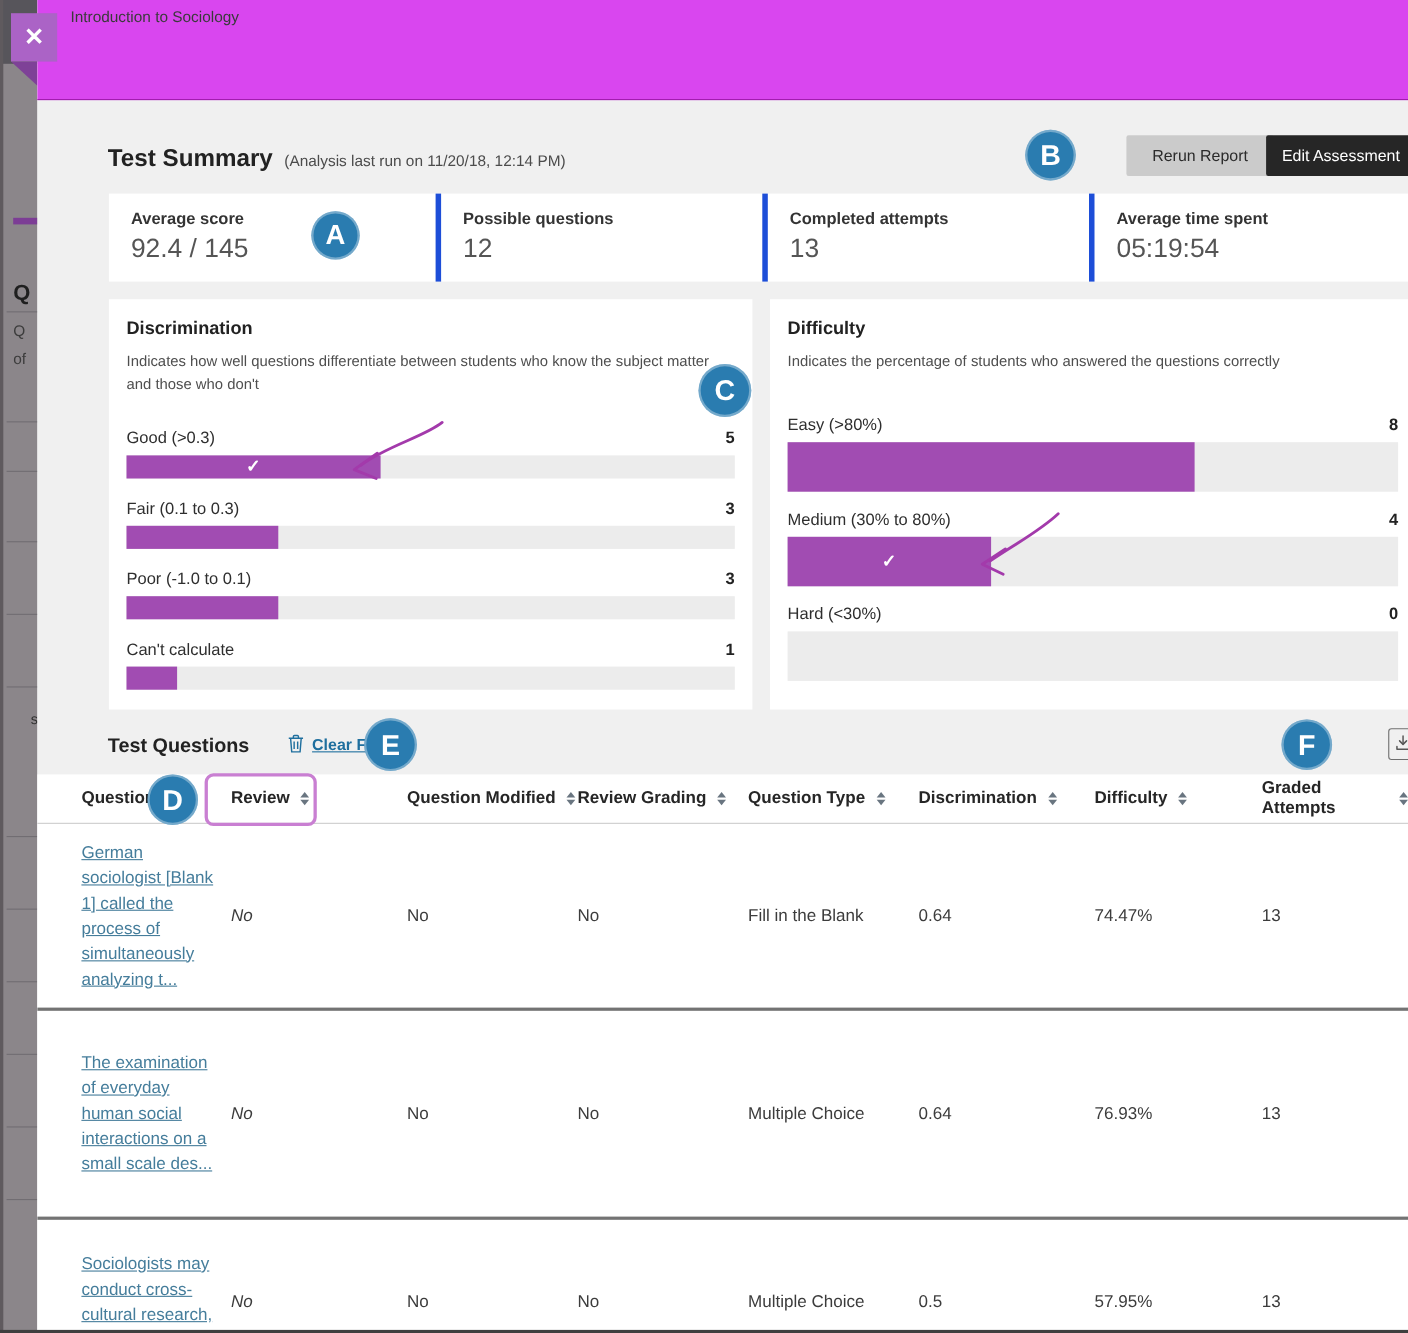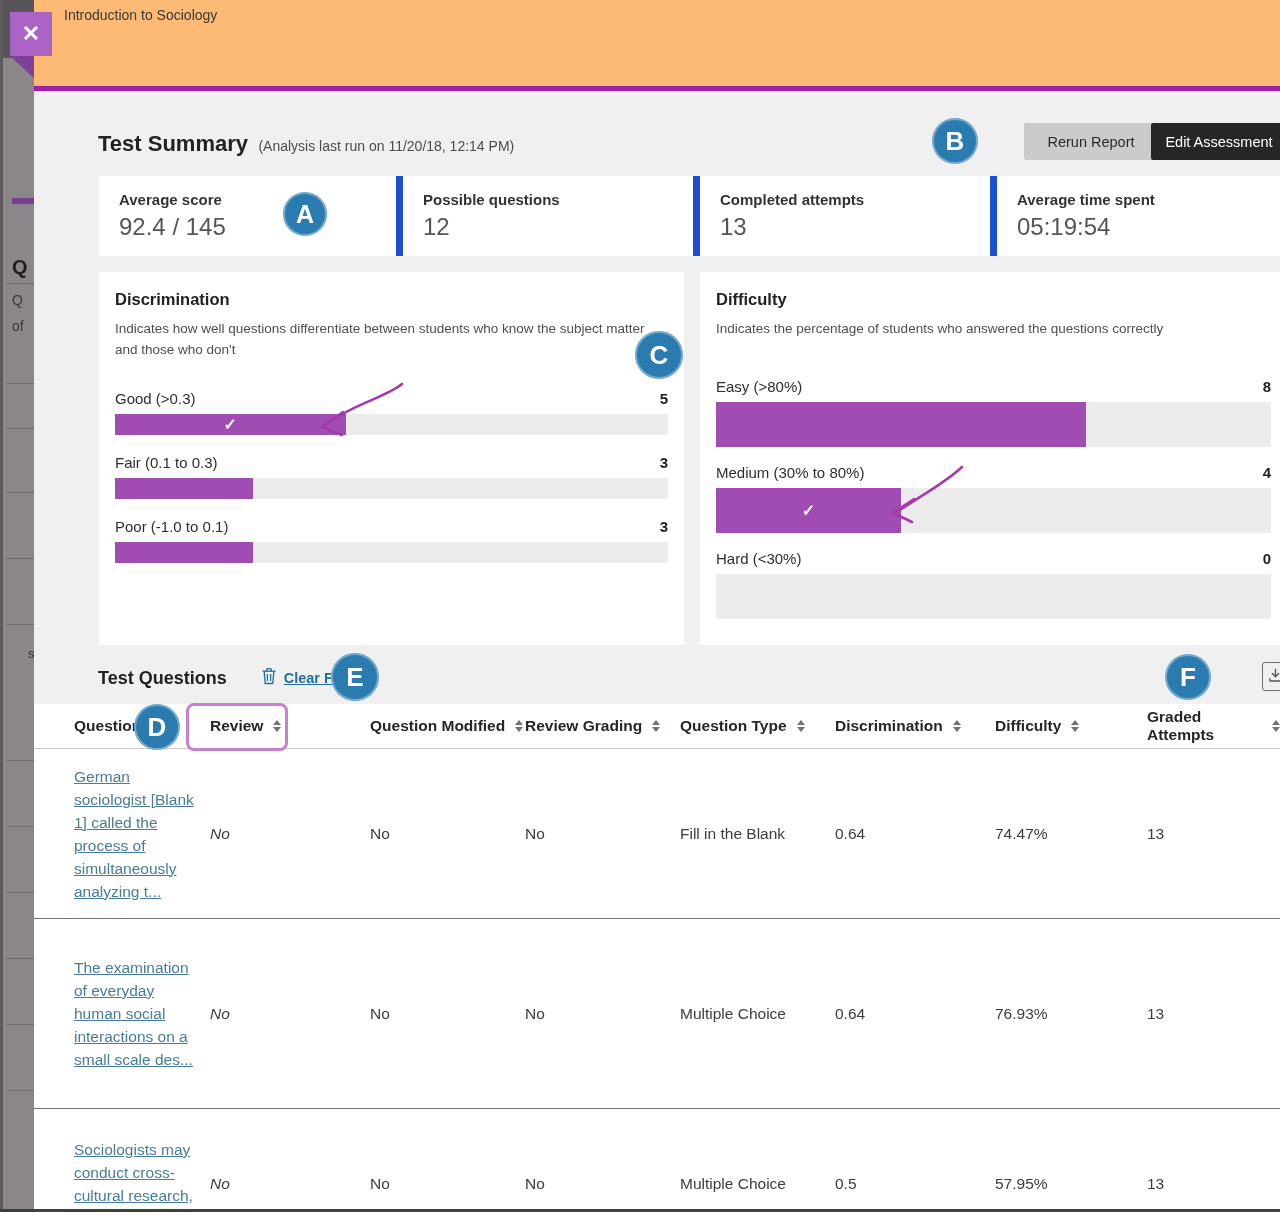--- a/index.html
+++ b/index.html
@@ -17,21 +17,21 @@
   .strip-edge { position:absolute; left:0; top:0; width:3px; height:1212px; background:#5f5a5e; }
   .strip-bar { position:absolute; left:12px; top:198px; width:22px; height:6px; background:#7c3d95; }
   .strip-q1 { position:absolute; left:12px; top:256px; font-size:20px; font-weight:bold; color:#1f1f1f; }
   .strip-q2 { position:absolute; left:12px; top:292px; font-size:14px; color:#3c3c3c; }
   .strip-of { position:absolute; left:12px; top:318px; font-size:14px; color:#3c3c3c; }
   .strip-st { position:absolute; left:28px; top:646px; font-size:13px; color:#2e2e2e; }
   .strip-line { position:absolute; left:6px; width:28px; height:1px; background:#716d72; }
 
   
   .panel { position:absolute; left:34px; top:0; width:1246px; height:1212px; background:#f0f0f0; z-index:10; }
-  .panel-header { position:absolute; left:0; top:0; width:1246px; height:91px; background:#fdba74; border-bottom:5px solid #a21caf; }
+  .panel-header { position:absolute; left:0; top:0; width:1246px; height:91px; background:#d946ef; border-bottom:1px solid #a21caf; }
   .course-label { position:absolute; left:30px; top:7px; font-size:14px; color:#3a3a3a; }
   .page-title { position:absolute; left:28px; top:26px; font-family:"DejaVu Serif", serif; font-size:30px; color:#2b2b2b; }
 
   
   .close-btn { position:absolute; left:10px; top:12px; width:42px; height:44px; background:#ab63c6; border:none; cursor:pointer; z-index:70; }
   .close-btn span { color:#fff; font-size:22px; font-weight:bold; line-height:44px; }
   .close-fold { position:absolute; left:10px; top:56px; width:24px; height:22px; background:#7e4197;
     clip-path: polygon(0 0, 100% 0, 100% 100%); z-index:69; }
 
   
@@ -40,21 +40,21 @@
   .summary-head .sub { font-size:14px; color:#4c4c4c; margin-left:6px; }
   .btn { position:absolute; top:123px; height:37px; border:none; font-family:"Liberation Sans",sans-serif;
          font-size:14.5px; border-radius:2px; cursor:pointer; z-index:11; }
   .btn-rerun { left:990px; width:134px; background:#cbcbcb; color:#2b2b2b; }
   .btn-edit { left:1117px; width:136px; background:#262626; color:#fff; }
 
   
   .stats { position:absolute; left:65px; top:176px; width:1188px; height:80px; background:#fff; display:grid;
            grid-template-columns:1fr 1fr 1fr 1fr; z-index:11; }
   .stat { padding:15px 0 0 20px; }
-  .stat + .stat { border-left:7px solid #1d4ed8; }
+  .stat + .stat { border-left:5px solid #1d4ed8; }
   .stat .lbl { font-size:15px; font-weight:600; color:#333; }
   .stat .val { font-size:24px; color:#555; margin-top:5px; }
 
   
   .card { position:absolute; top:272px; height:373px; background:#fff; padding:18px 16px; z-index:11; }
   .card-disc { left:65px; width:585px; }
   .card-diff { left:666px; width:587px; }
   .card h3 { font-size:16.5px; font-weight:bold; color:#222; }
   .card .desc { font-size:13.5px; color:#4e4e4e; line-height:1.55; margin-top:10px; max-width:552px; }
   .bar-group-disc { margin-top:29px; }
@@ -80,21 +80,21 @@
   
   .table { position:absolute; left:0px; top:704px; width:1246px; z-index:11; }
   .trow { display:grid; grid-template-columns:136px 160px 155px 155px 155px 160px 152px 1fr;
           padding-left:40px; background:#fff; align-items:center; }
   .thead { height:45px; border-bottom:1px solid #c8c8c8; }
   .thead .th { font-size:15.5px; font-weight:600; color:#262626; display:flex; align-items:center; gap:10px; }
   .sort { display:inline-flex; flex-direction:column; gap:2px; }
   .sort i { width:0; height:0; border-left:4px solid transparent; border-right:4px solid transparent; }
   .sort .up { border-bottom:5px solid #697580; }
   .sort .down { border-top:5px solid #697580; }
-  .tbody-row { border-bottom:1px solid #737373; }
+  .tbody-row { border-bottom:3px solid #737373; }
   .r1 { min-height:170px; }
   .r2 { min-height:190px; }
   .r3 { min-height:150px; border-bottom:none; }
   .cell { font-size:15.5px; color:#3c3c3c; }
   .cell-q { width:120px; line-height:23px; }
   .q-link { color:#457d9b; text-decoration:underline; cursor:pointer; }
   .italic { font-style:italic; }
 
   
   .badge { position:absolute; border-radius:50%; background:#2a7cb0; color:#fff; font-weight:bold;
@@ -192,20 +192,29 @@
     </div>
     <div class="bg">
       <div class="bar-label-row">
         <span>Poor (-1.0 to 0.1)</span>
         <span class="cnt">3</span>
       </div>
       <div class="bar-track track-sm">
         <div class="bar-fill" style="width: 25%;"></div>
       </div>
     </div>
+    <div class="bg">
+      <div class="bar-label-row">
+        <span>Can't calculate</span>
+        <span class="cnt">1</span>
+      </div>
+      <div class="bar-track track-sm">
+        <div class="bar-fill" style="width: 8.3%;"></div>
+      </div>
+    </div>
   </div>
 
   <div class="card card-diff">
     <h3>Difficulty</h3>
     <div class="desc">Indicates the percentage of students who answered the questions correctly</div>
     <div class="bg-lg first-lg">
       <div class="bar-label-row">
         <span>Easy (&gt;80%)</span>
         <span class="cnt">8</span>
       </div>

